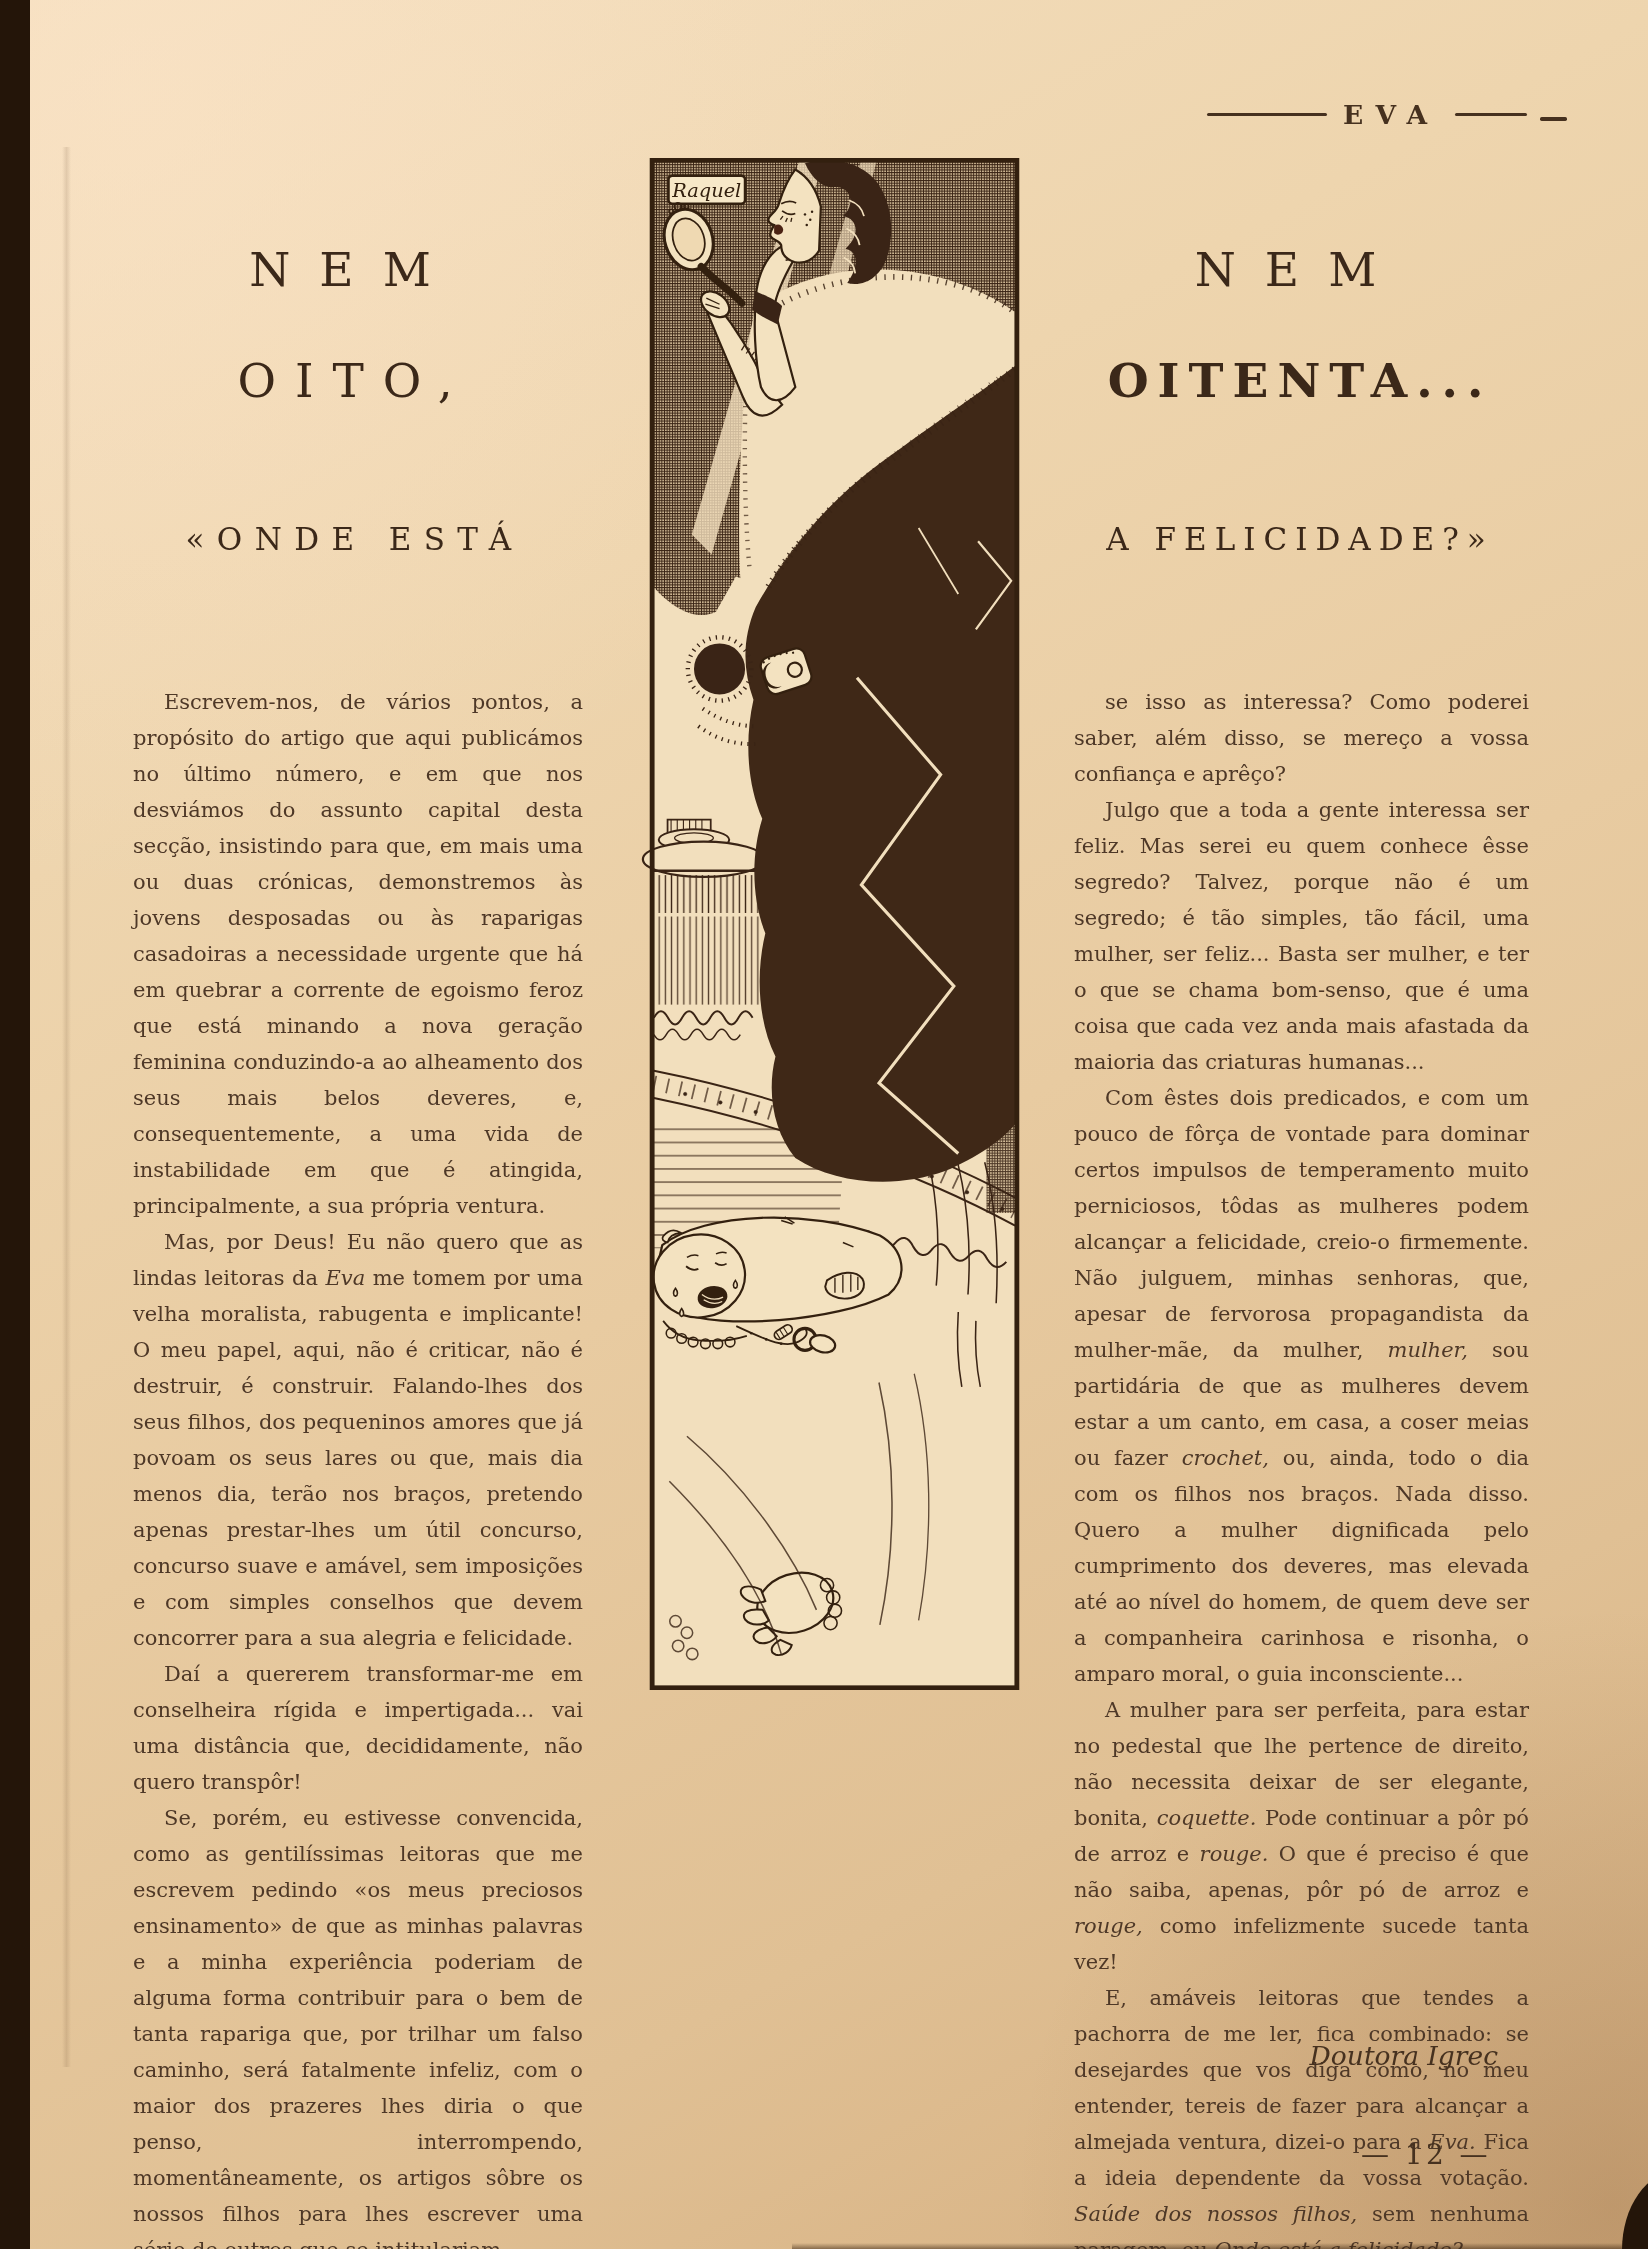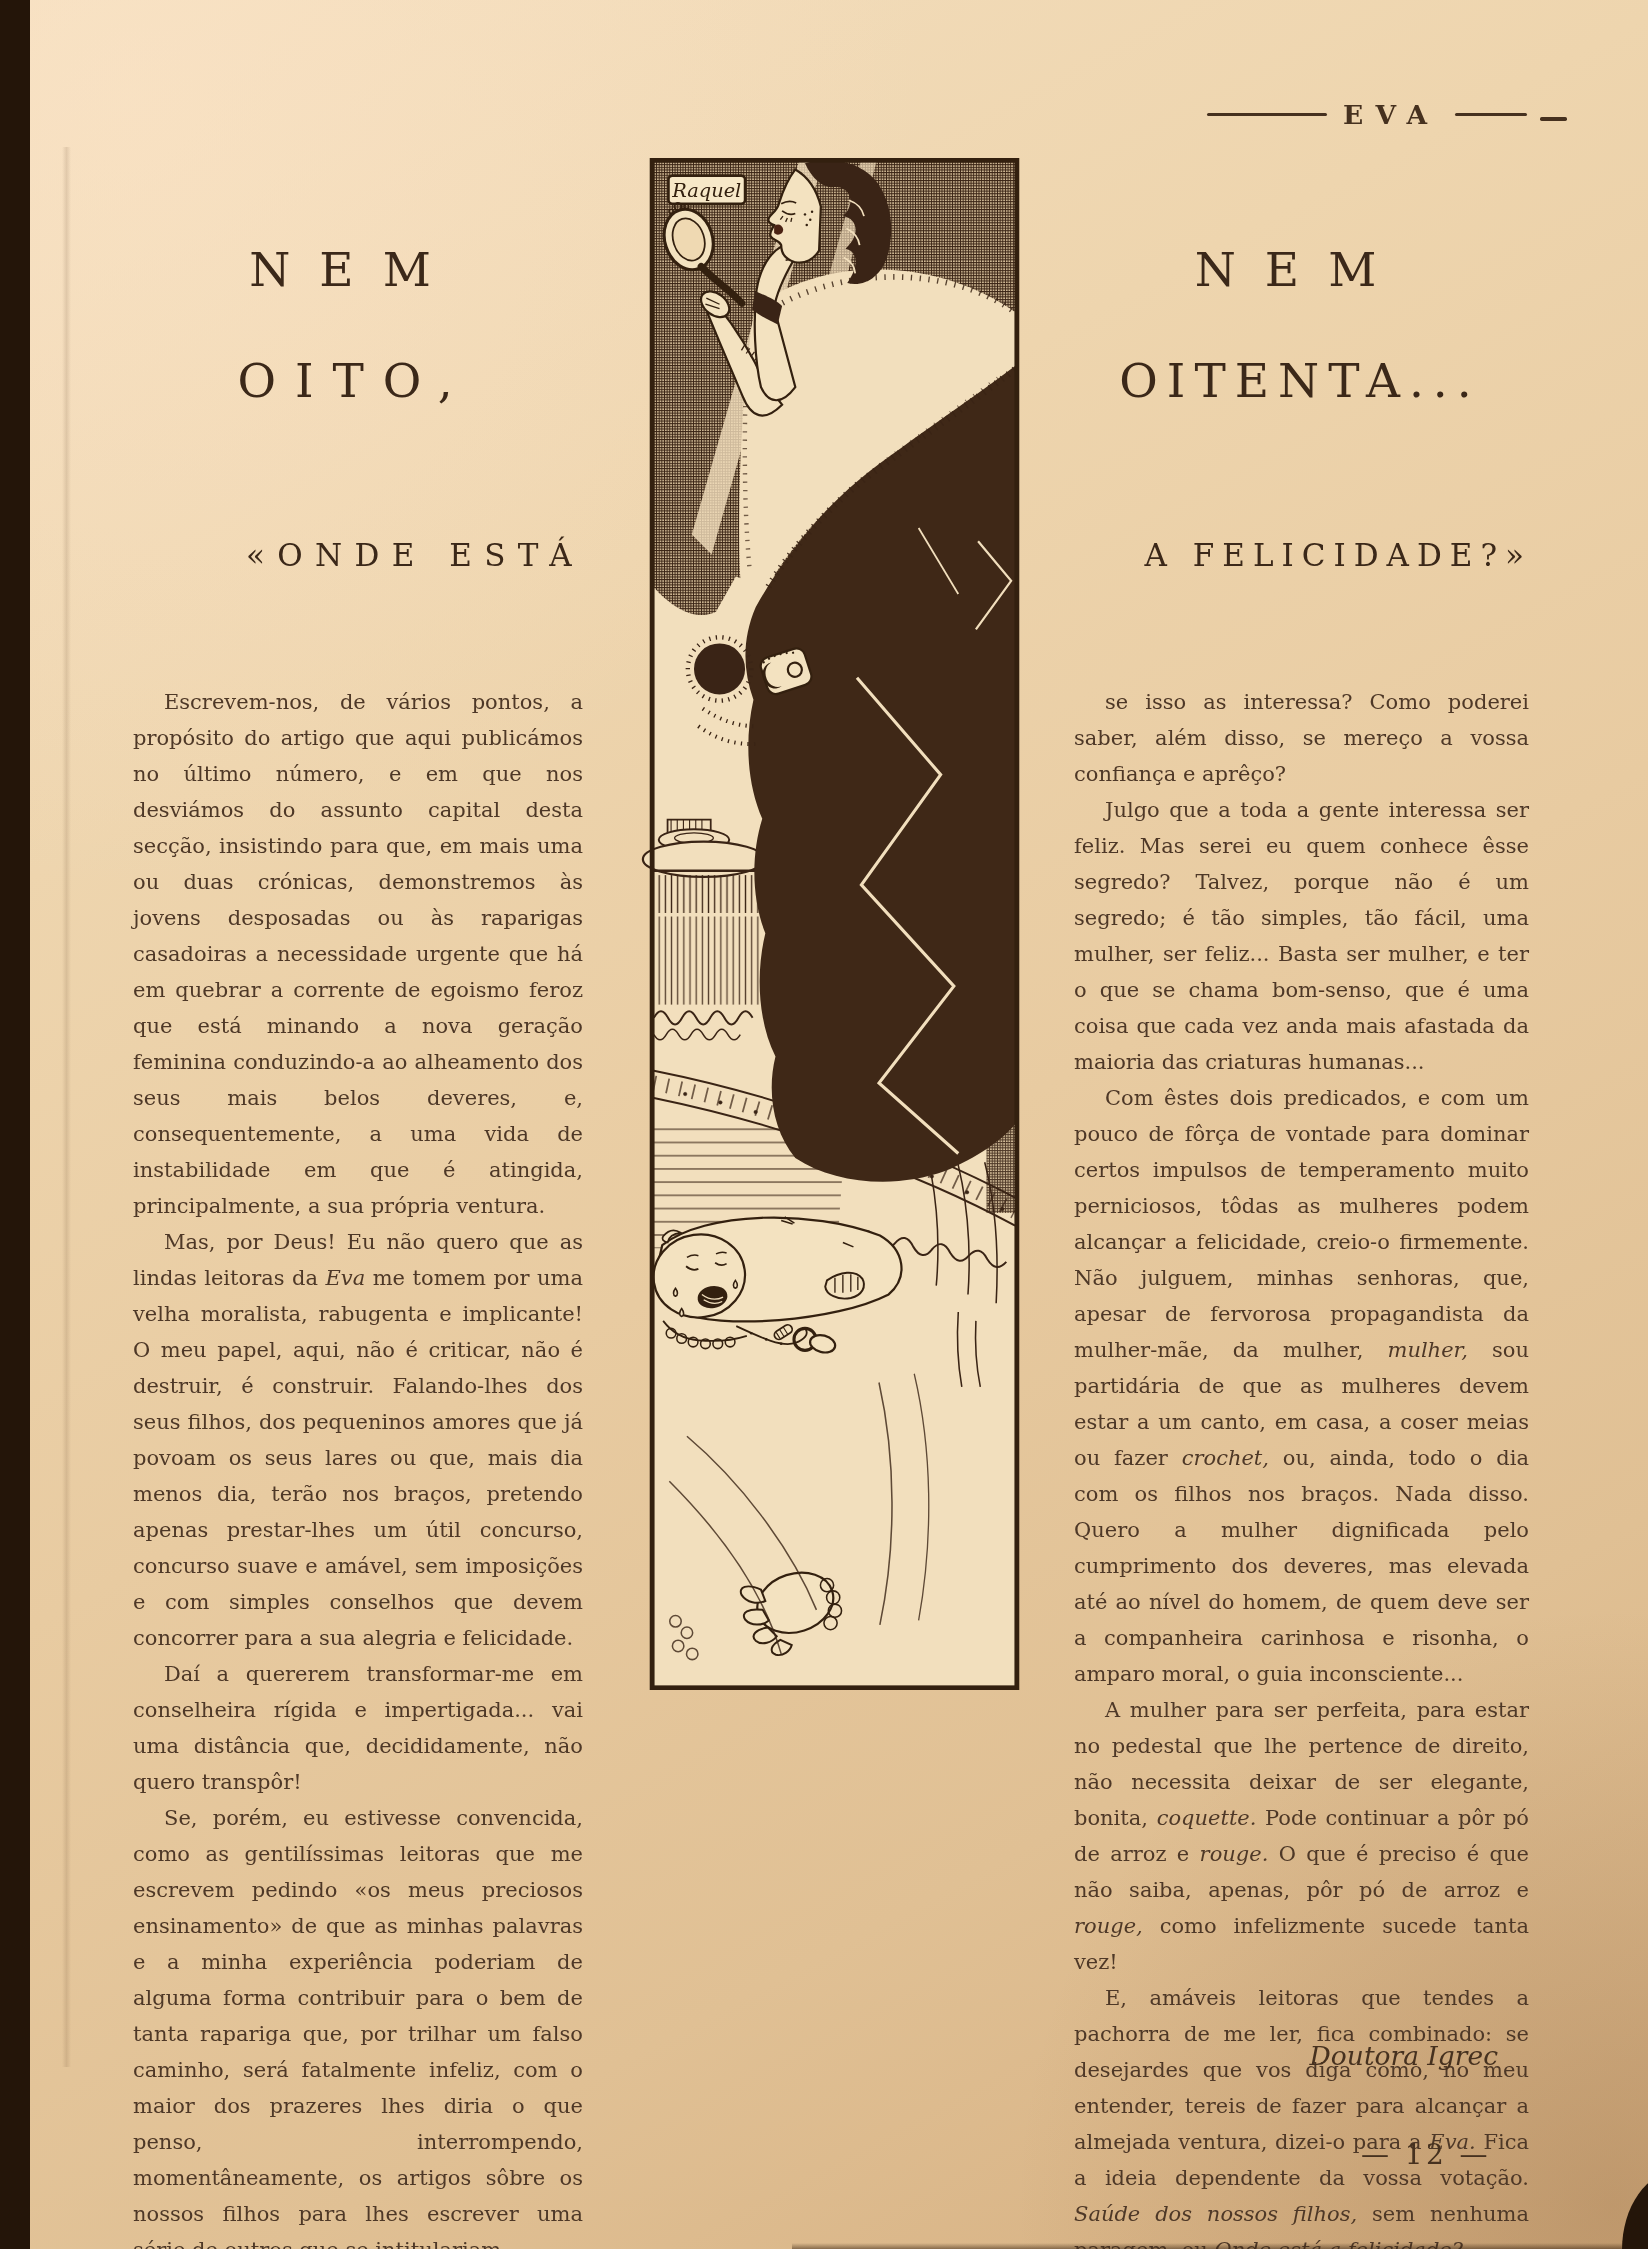--- a/index.html
+++ b/index.html
@@ -32,22 +32,22 @@
   .ml-3{width:27px;margin-left:12.4px;margin-top:9px;}
   .mast-text{font-size:26.5px;letter-spacing:12.4px;font-weight:bold;color:#46311f;}
 
   
   .title-block{position:absolute;top:242px;height:350px;}
   .tb-left{left:95px;width:459px;}
   .tb-right{left:1038px;width:464px;}
   .t-line{position:absolute;width:100%;text-align:center;color:#3b2819;white-space:nowrap;}
   .t-big{font-size:47px;letter-spacing:29px;top:0;}
   .t-big2{font-size:47px;letter-spacing:19px;top:111px;}
-  .t-sub{font-size:31px;letter-spacing:12.4px;top:295px;text-align:right;}
-  .tb-right .t-big2{letter-spacing:9px;}
+  .t-sub{font-size:31px;letter-spacing:12.4px;top:279px;}
+  .tb-right .t-big2{letter-spacing:9px;font-weight:bold;}
   .tb-right .t-sub{letter-spacing:8px;}
 
   
   .col{position:absolute;top:684px;font-size:21px;line-height:36px;text-align:justify;color:#4e3827;}
   .col-left{left:103px;width:450px;}
   .col-right{left:1044px;width:455px;}
   .col p{margin:0;text-indent:31px;}
   .col em{font-style:italic;}
 
   

